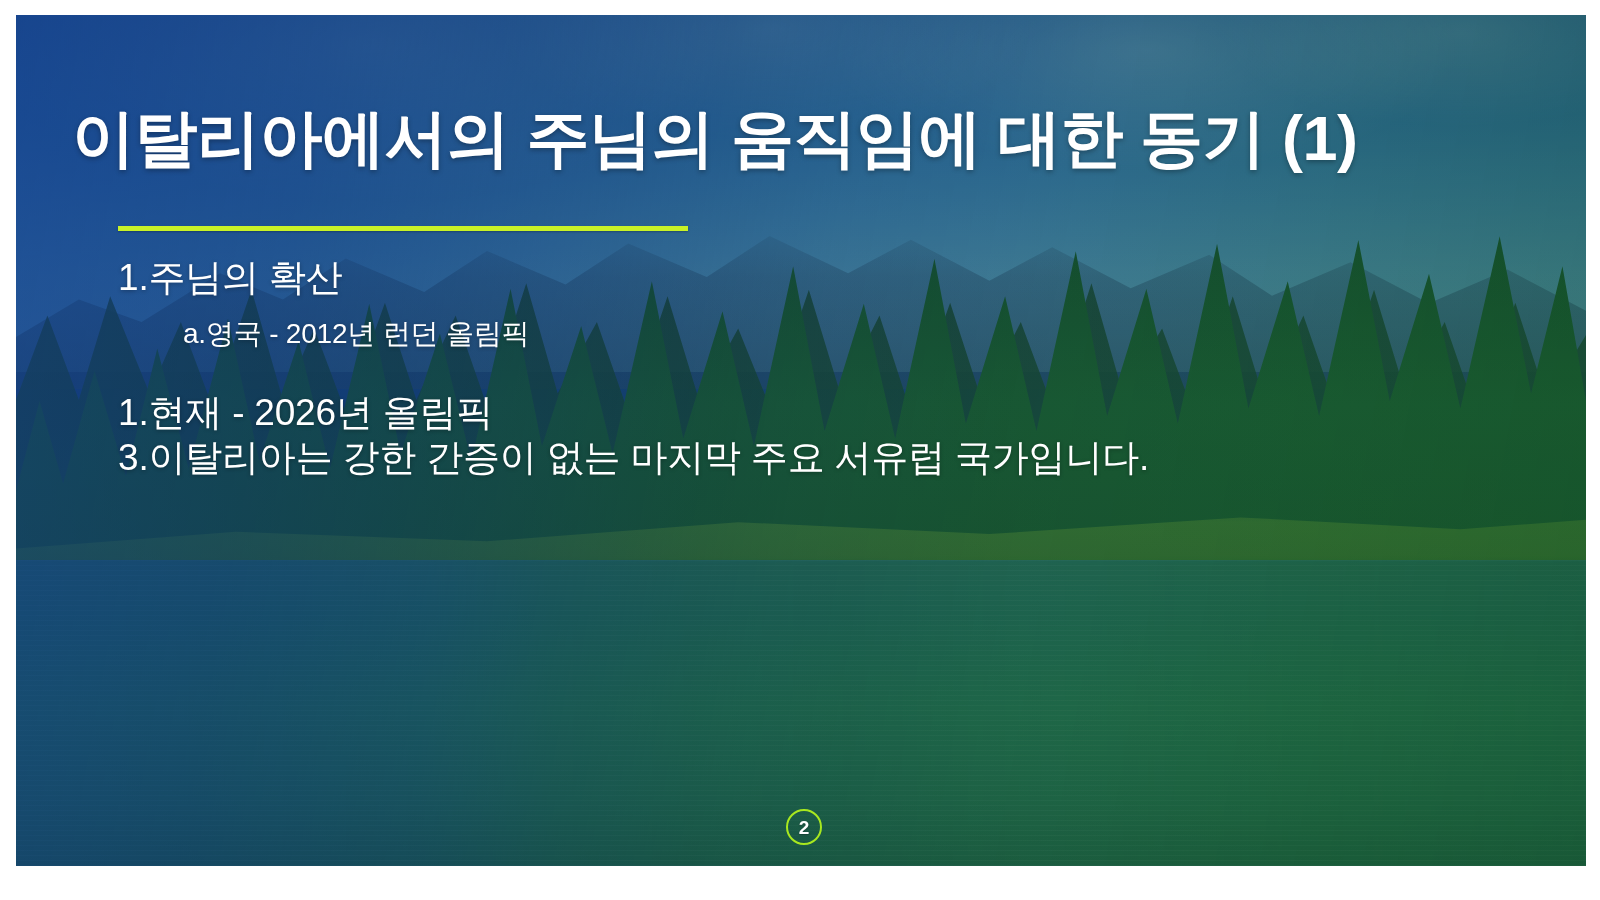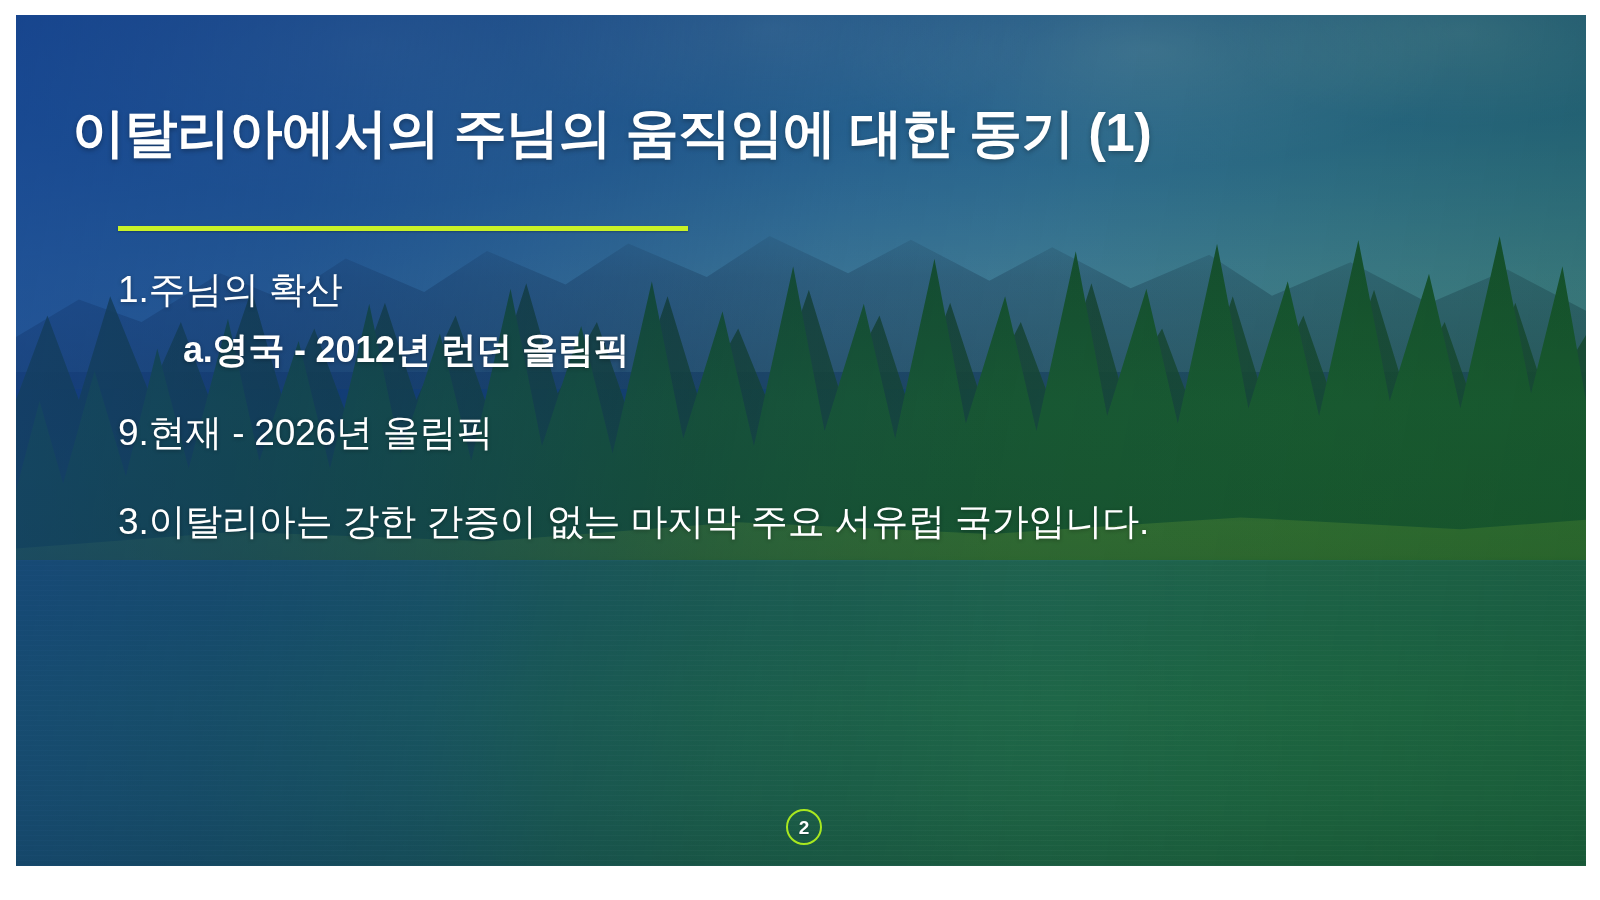--- a/index.html
+++ b/index.html
@@ -157,21 +157,21 @@
     position: absolute;
     left: 0; top: 0;
     width: 100%; height: 100%;
   }
 
   #slide-title {
     position: absolute;
     left: 56px;
     top: 88px;
     width: 1470px;
-    font-size: 53px;
+    font-size: 63px;
     font-weight: bold;
     color: #ffffff;
     letter-spacing: -0.5px;
     line-height: 1.12;
     text-shadow: 0 2px 5px rgba(0,0,0,0.30);
     white-space: nowrap;
   }
 
   #title-rule {
     position: absolute;
@@ -179,49 +179,48 @@
     top: 211px;
     width: 570px;
     height: 5px;
     background: #c9f227;
     box-shadow: 0 1px 2px rgba(0,0,0,0.25);
   }
 
   #body-list {
     position: absolute;
     left: 102px;
-    top: 252px;
+    top: 240px;
     width: 1440px;
   }
 
   .li-1 {
     font-size: 37px;
     color: #ffffff;
     line-height: 1.22;
     white-space: nowrap;
     text-shadow: 0 1px 4px rgba(0,0,0,0.32);
     letter-spacing: -0.2px;
   }
 
   .li-2 {
-    font-size: 36px;
+    font-size: 28px;
     color: #ffffff;
     line-height: 1.0;
     white-space: nowrap;
     margin-left: 65px;
     text-shadow: 0 1px 4px rgba(0,0,0,0.32);
     letter-spacing: -0.2px;
-    font-weight: bold;
   }
 
   .sub-group { margin-top: 16px; margin-bottom: 6px; }
   .sub-group .li-2 { padding: 4px 0; }
 
   .gap-2 { margin-top: 38px; }
-  .gap-3 { margin-top: 44px; }
+  .gap-3 { }
 
   
   #slide-number {
     position: absolute;
     left: 770px;
     top: 794px;
     width: 36px;
     height: 36px;
     border: 2px solid #a8e81f;
     border-radius: 50%;
@@ -262,21 +261,21 @@
       <div id="title-rule"></div>
 
       <div id="body-list">
 
         <div class="li-1">1.주님의 확산</div>
 
         <div class="sub-group">
           <div class="li-2">a.영국 - 2012년 런던 올림픽</div>
         </div>
 
-        <div class="li-1 gap-2">9.현재 - 2026년 올림픽</div>
+        <div class="li-1 gap-2">1.현재 - 2026년 올림픽</div>
 
         <div class="li-1 gap-3">3.이탈리아는 강한 간증이 없는 마지막 주요 서유럽 국가입니다.</div>
 
       </div>
 
       <div id="slide-number">
         <span id="slide-number-text">2</span>
       </div>
 
     </div>

